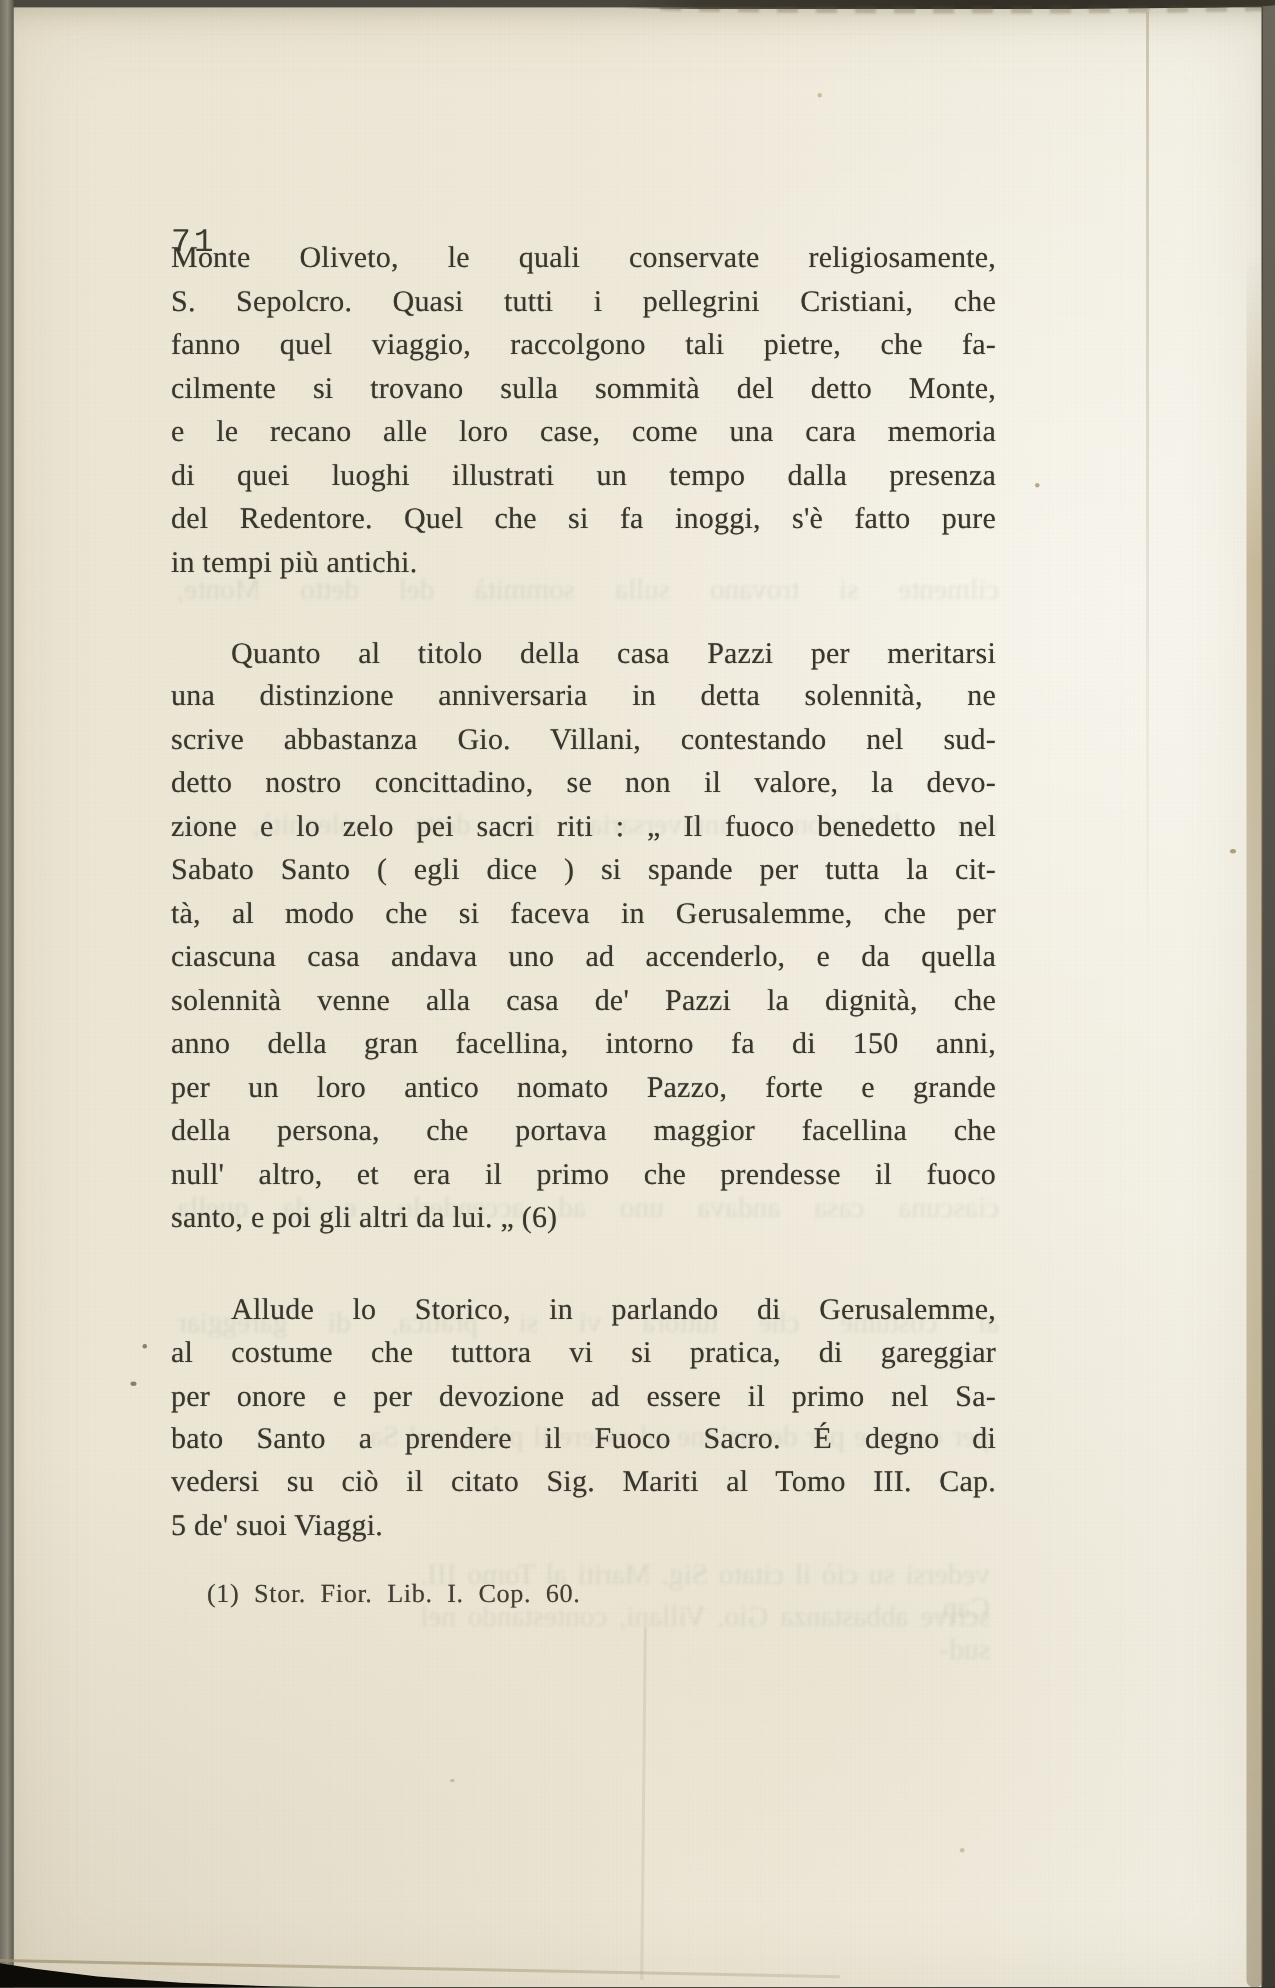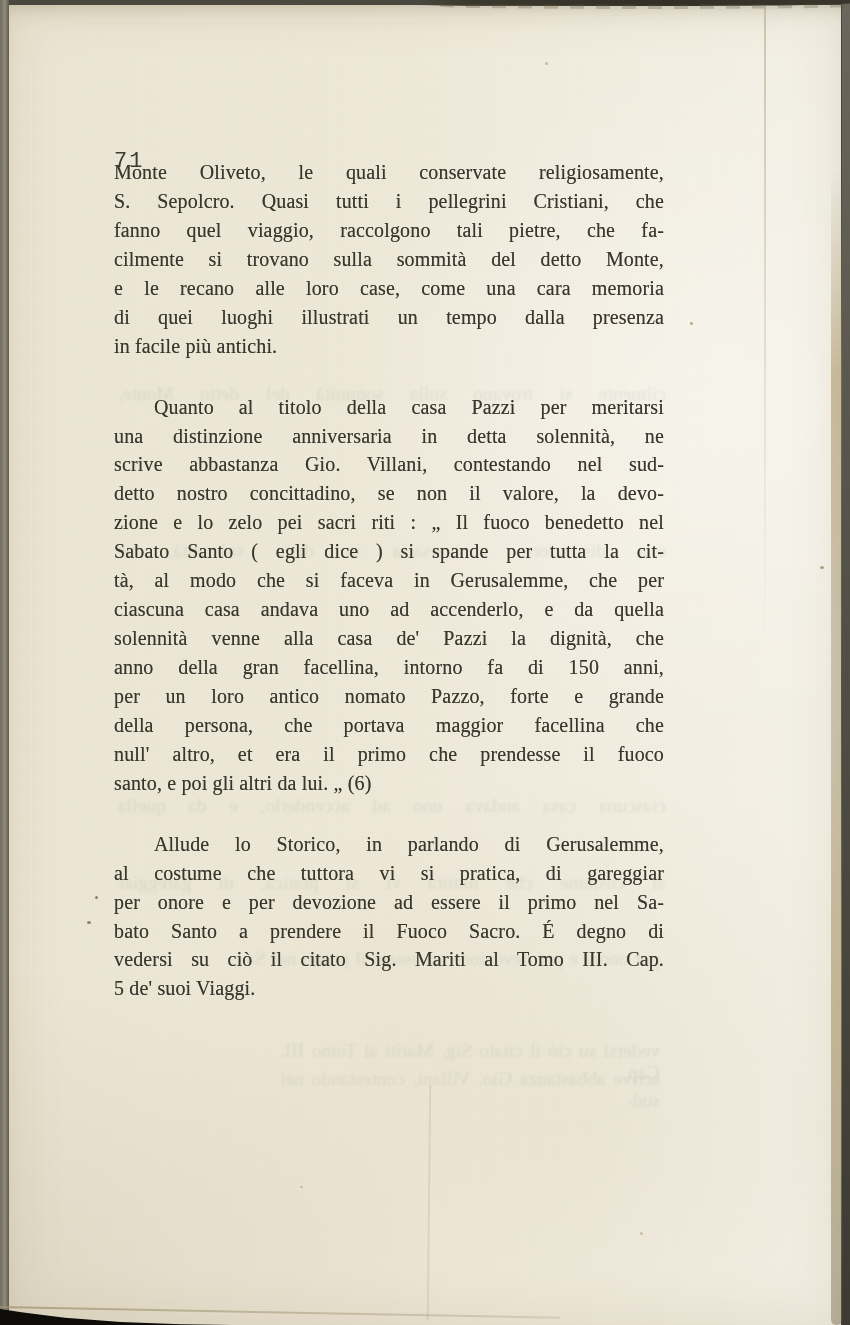--- a/index.html
+++ b/index.html
@@ -101,21 +101,22 @@
 
   <div class="pagenum">71</div>
 
   <div class="textblock">
     <div class="ln">Monte Oliveto, le quali conservate religiosamente,</div>
     <div class="ln">S. Sepolcro. Quasi tutti i pellegrini Cristiani, che</div>
     <div class="ln">fanno quel viaggio, raccolgono tali pietre, che fa-</div>
     <div class="ln">cilmente si trovano sulla sommità del detto Monte,</div>
     <div class="ln">e le recano alle loro case, come una cara memoria</div>
     <div class="ln">di quei luoghi illustrati un tempo dalla presenza</div>
-    <div class="ln end">in facile più antichi.</div>
+    <div class="ln">del Redentore. Quel che si fa inoggi, s'è fatto pure</div>
+    <div class="ln end">in tempi più antichi.</div>
     <div class="ln in">Quanto al titolo della casa Pazzi per meritarsi</div>
     <div class="ln">una distinzione anniversaria in detta solennità, ne</div>
     <div class="ln">scrive abbastanza Gio. Villani, contestando nel sud-</div>
     <div class="ln">detto nostro concittadino, se non il valore, la devo-</div>
     <div class="ln">zione e lo zelo pei sacri riti : „ Il fuoco benedetto nel</div>
     <div class="ln">Sabato Santo ( egli dice ) si spande per tutta la cit-</div>
     <div class="ln">tà, al modo che si faceva in Gerusalemme, che per</div>
     <div class="ln">ciascuna casa andava uno ad accenderlo, e da quella</div>
     <div class="ln">solennità venne alla casa de' Pazzi la dignità, che</div>
     <div class="ln">anno della gran facellina, intorno fa di 150 anni,</div>
@@ -124,20 +125,21 @@
     <div class="ln">null' altro, et era il primo che prendesse il fuoco</div>
     <div class="ln end">santo, e poi gli altri da lui. „ (6)</div>
     <div class="ln in">Allude lo Storico, in parlando di Gerusalemme,</div>
     <div class="ln">al costume che tuttora vi si pratica, di gareggiar</div>
     <div class="ln">per onore e per devozione ad essere il primo nel Sa-</div>
     <div class="ln">bato Santo a prendere il Fuoco Sacro. É degno di</div>
     <div class="ln">vedersi su ciò il citato Sig. Mariti al Tomo III. Cap.</div>
     <div class="ln end">5 de' suoi Viaggi.</div>
   </div>
 
+  <div class="footnote">(1) Stor. Fior. Lib. I. Cop. 60.</div>
 
   <div class="speck s1"></div>
   <div class="speck s2"></div>
   <div class="speck s3"></div>
   <div class="speck s4"></div>
   <div class="speck s5"></div>
   <div class="speck s6"></div>
   <div class="speck s7"></div>
 
   <div class="bottom-line"></div>

